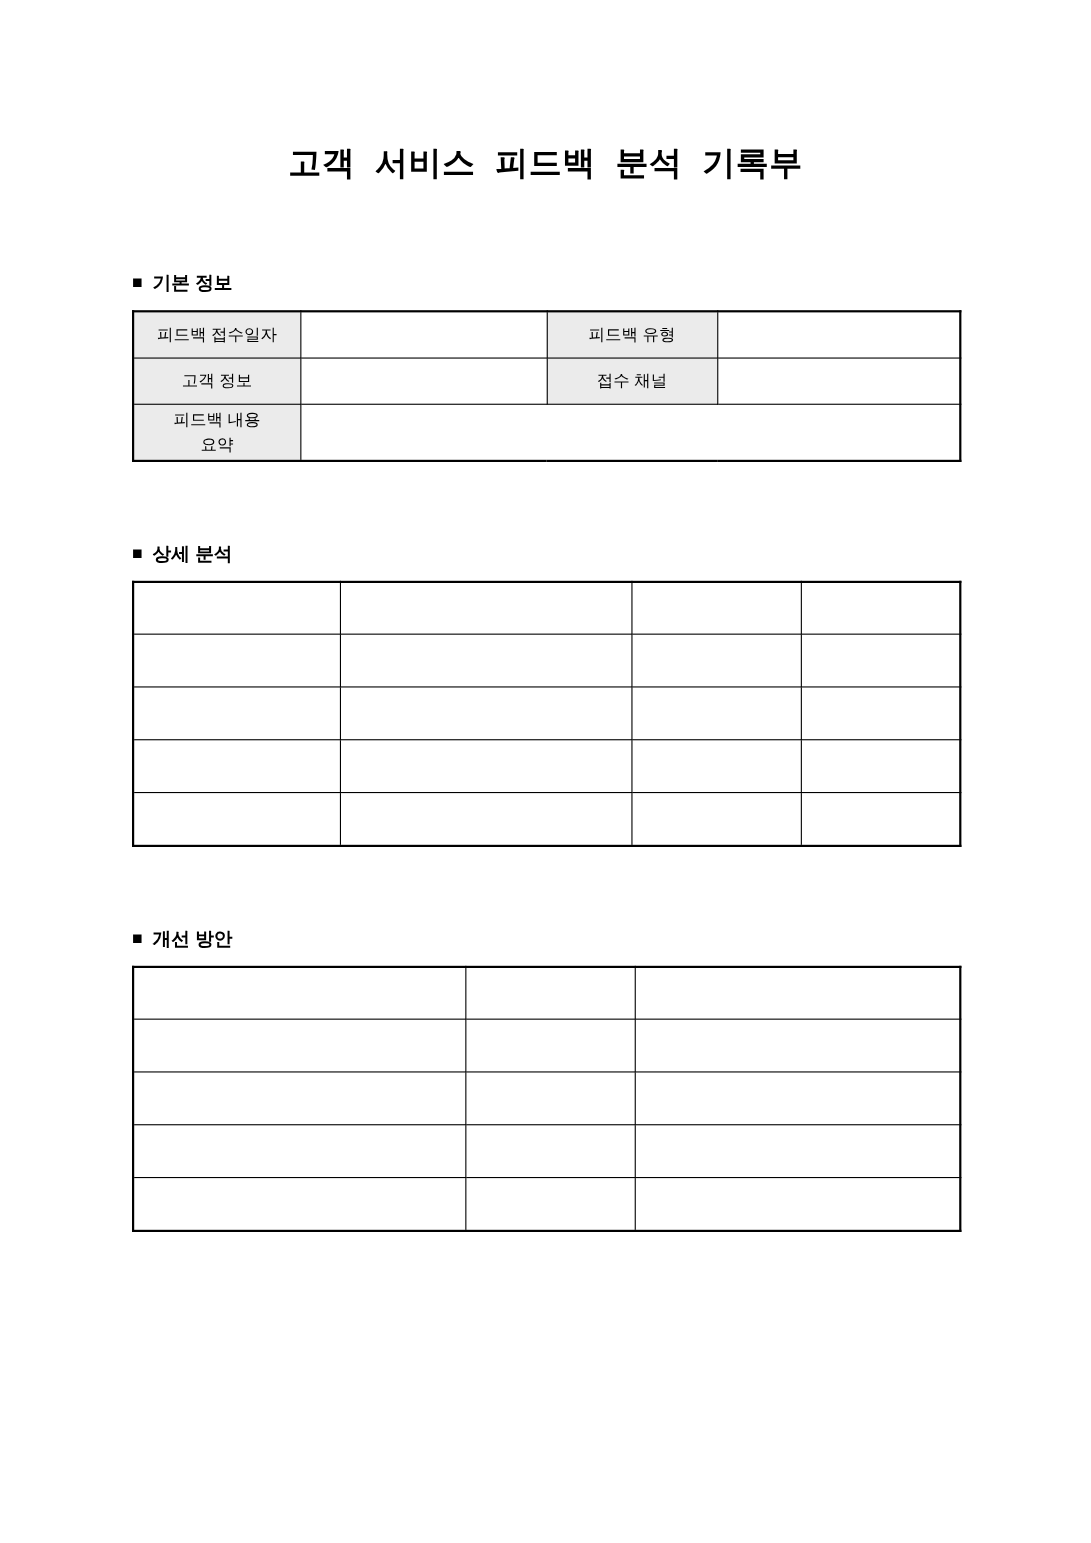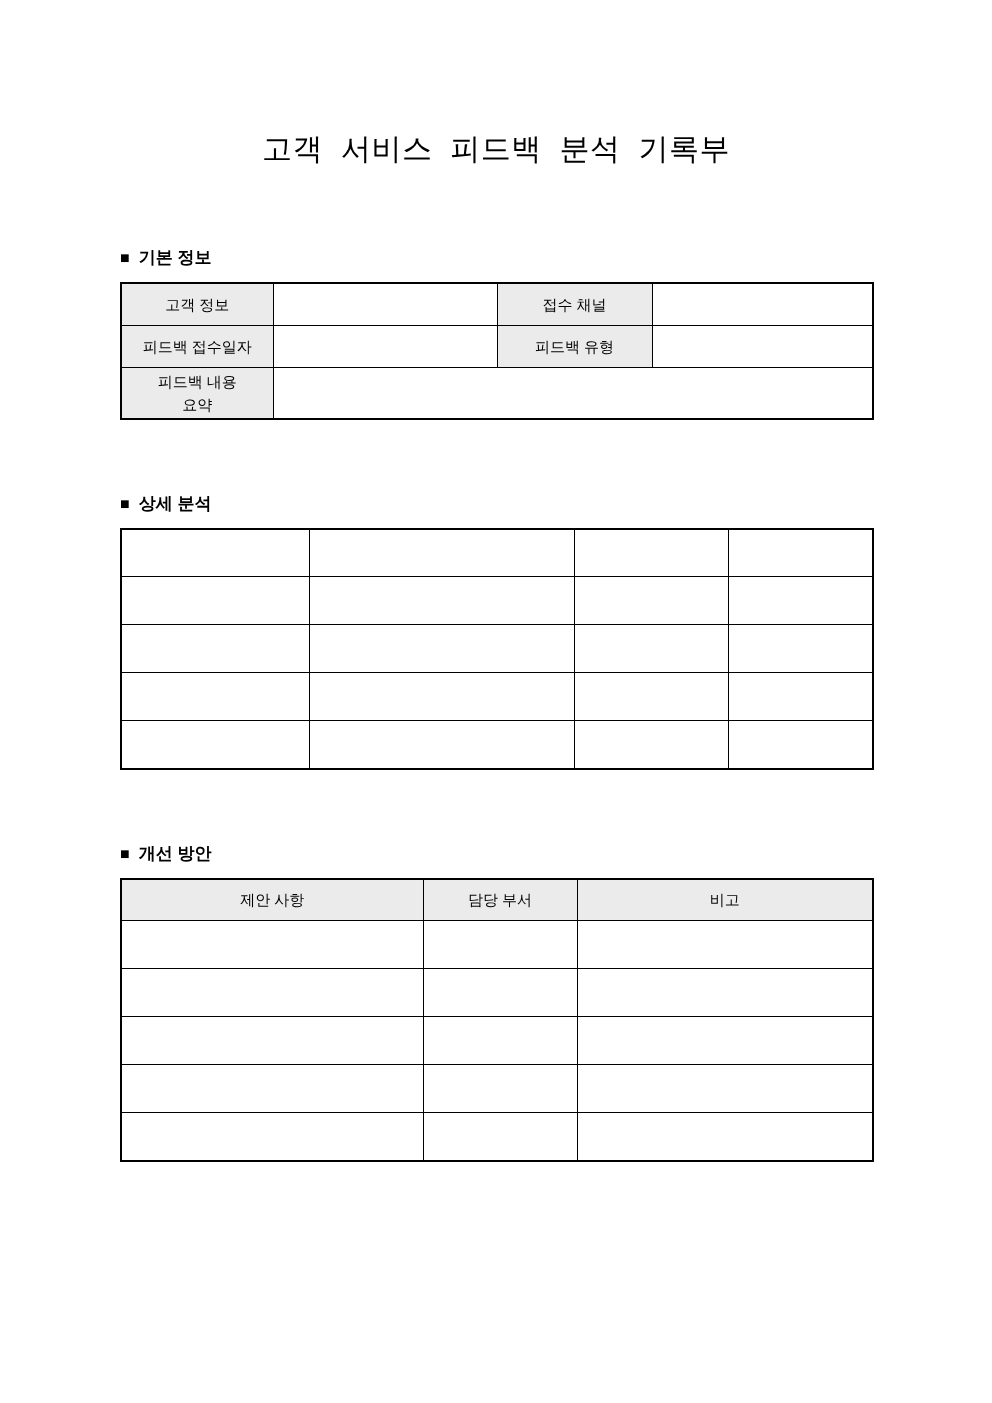--- a/index.html
+++ b/index.html
@@ -15,21 +15,21 @@
     height: 1403px;
     background: #ffffff;
     overflow: hidden;
   }
   .content {
     padding: 0 120px;
   }
   .doc-title {
     padding-top: 130px;
     font-size: 30px;
-    font-weight: normal;
+    font-weight: bold;
     text-align: center;
     letter-spacing: 0.5px;
     word-spacing: 9px;
     line-height: 38px;
   }
   .section-heading {
     display: flex;
     align-items: center;
     gap: 9px;
     font-size: 17px;
@@ -80,29 +80,29 @@
 
     <table>
       <colgroup>
         <col style="width:152px">
           <col style="width:224px">
           <col style="width:155px">
           <col style="width:221px">
       </colgroup>
       <tbody>
         <tr class="r-h42">
+          <th>피드백 접수일자</th>
+          <td></td>
+          <th>피드백 유형</th>
+          <td></td>
+        </tr>
+        <tr class="r-h42">
           <th>고객 정보</th>
           <td></td>
           <th>접수 채널</th>
-          <td></td>
-        </tr>
-        <tr class="r-h42">
-          <th>피드백 접수일자</th>
-          <td></td>
-          <th>피드백 유형</th>
           <td></td>
         </tr>
         <tr class="r-h57">
           <th>
             <span>피드백 내용</span><br>
             <span>요약</span>
           </th>
           <td colspan="3"></td>
         </tr>
       </tbody>
@@ -159,25 +159,20 @@
       <span>개선 방안</span>
     </div>
 
     <table>
       <colgroup>
         <col style="width:302px">
           <col style="width:154px">
           <col style="width:296px">
       </colgroup>
       <tbody>
-        <tr class="r-h42">
-          <th>제안 사항</th>
-          <th>담당 부서</th>
-          <th>비고</th>
-        </tr>
         <tr class="r-h48">
           <td></td>
           <td></td>
           <td></td>
         </tr>
         <tr class="r-h48">
           <td></td>
           <td></td>
           <td></td>
         </tr>

